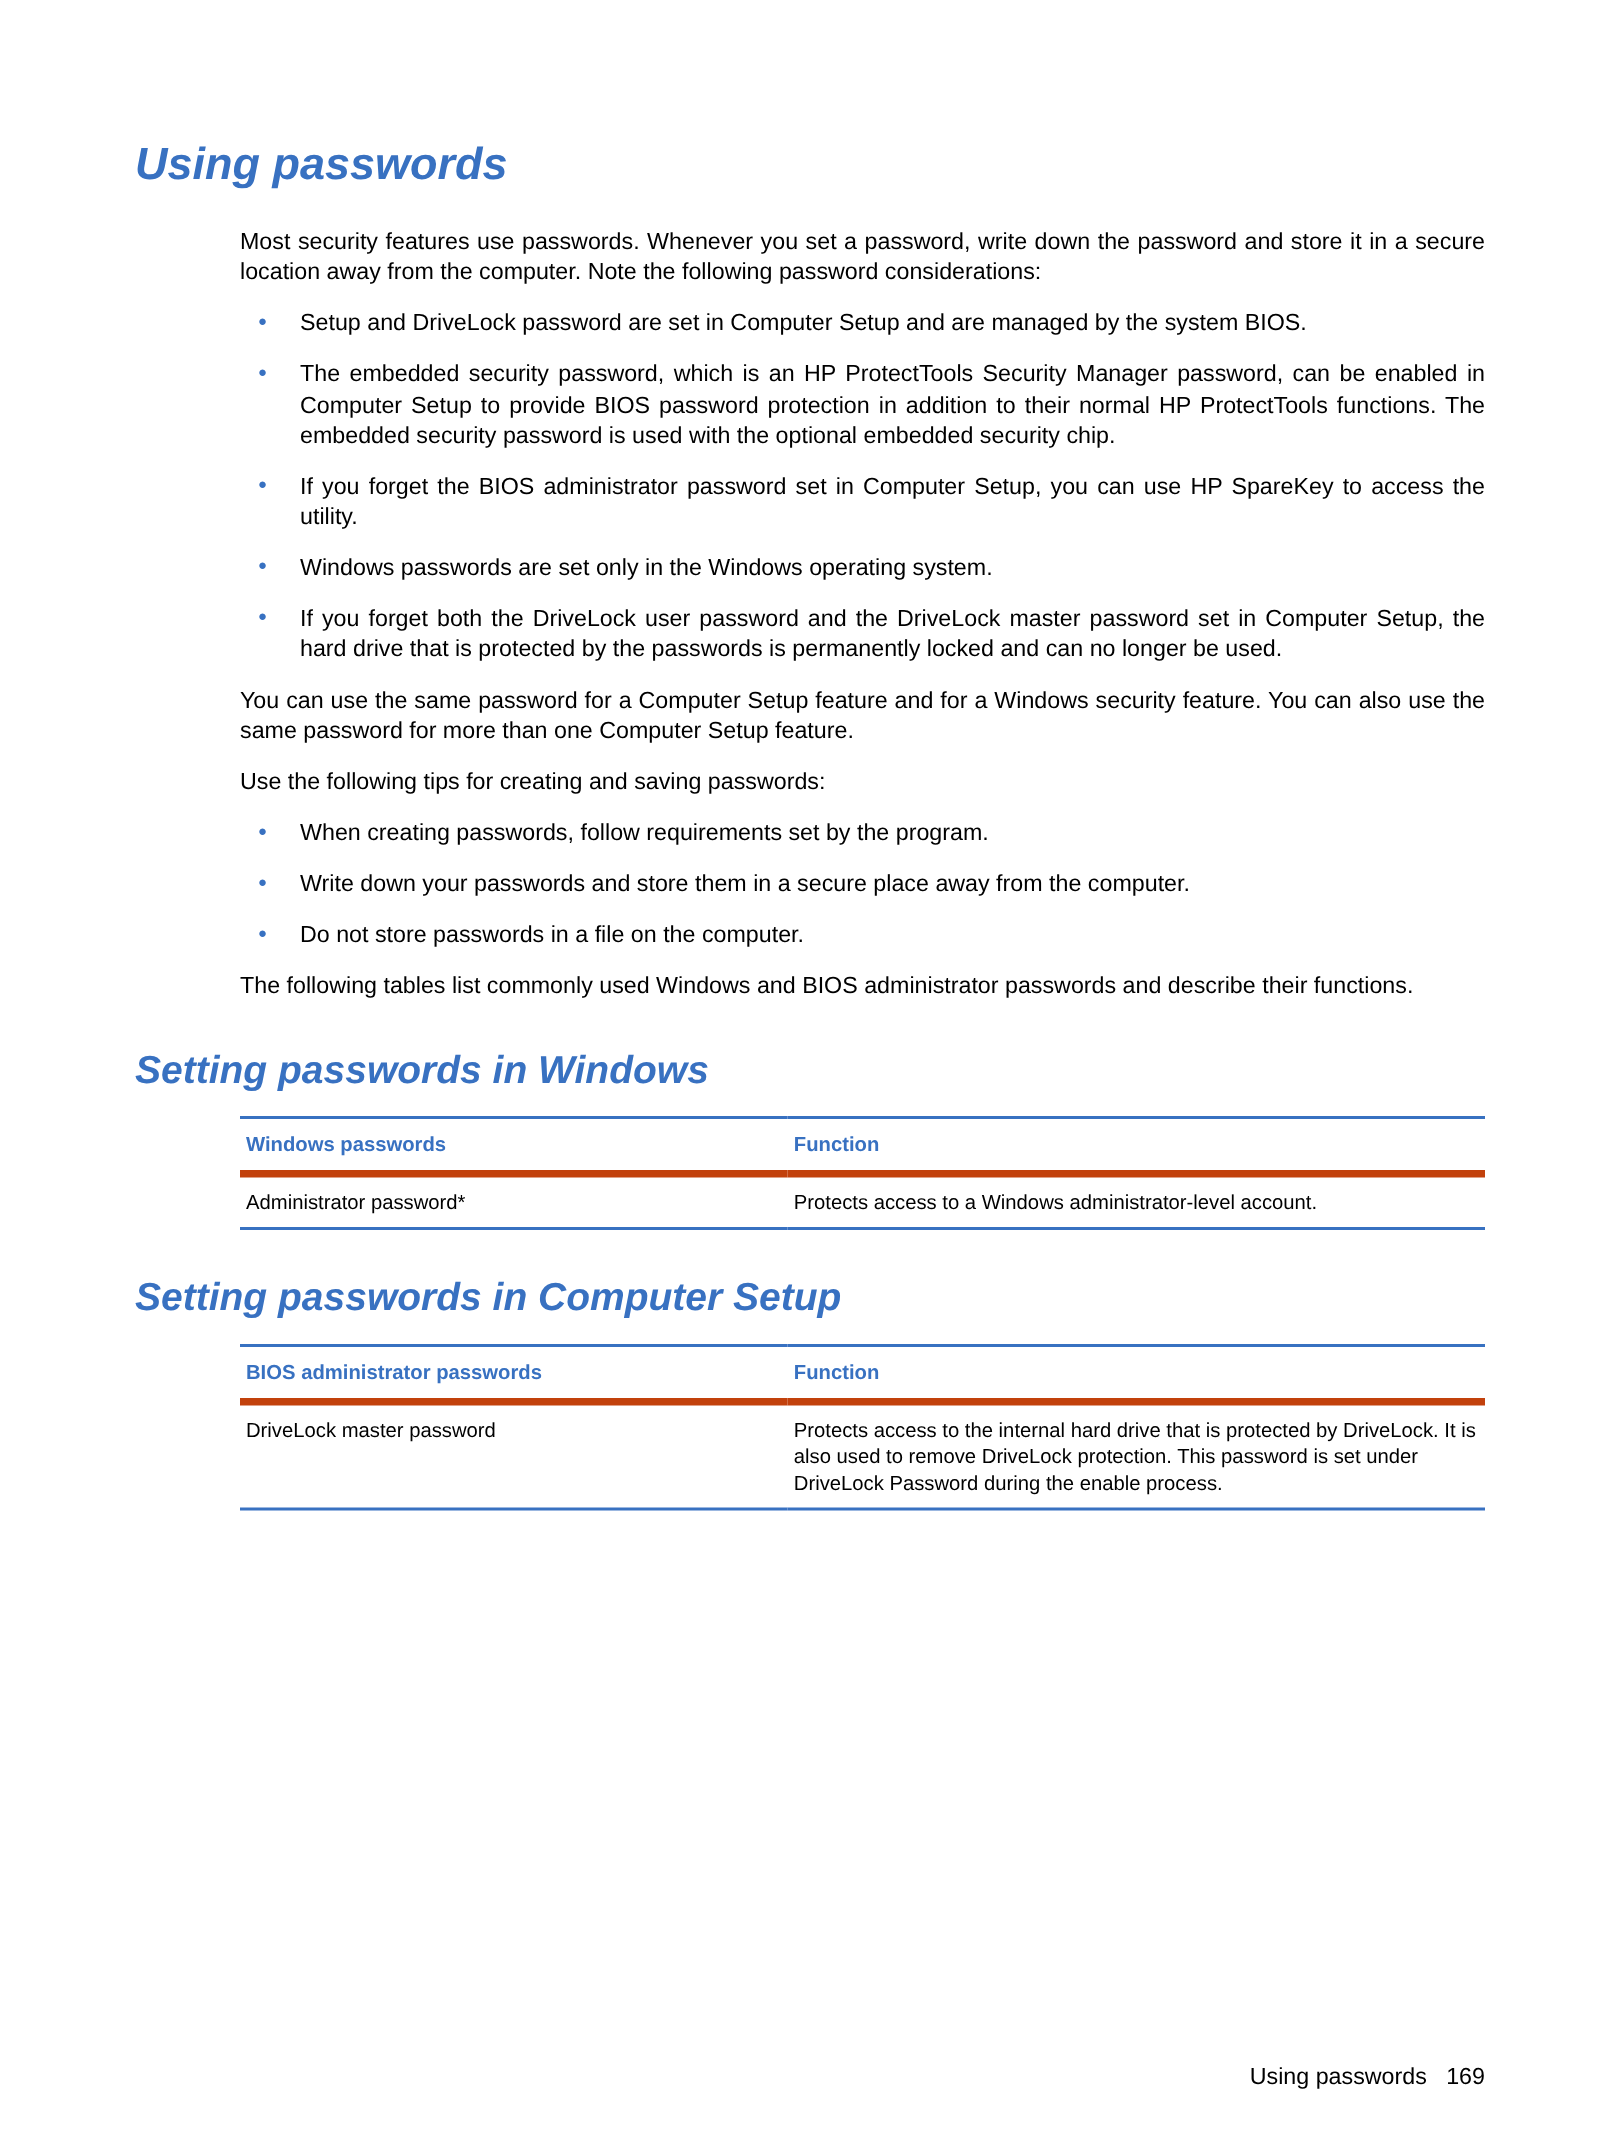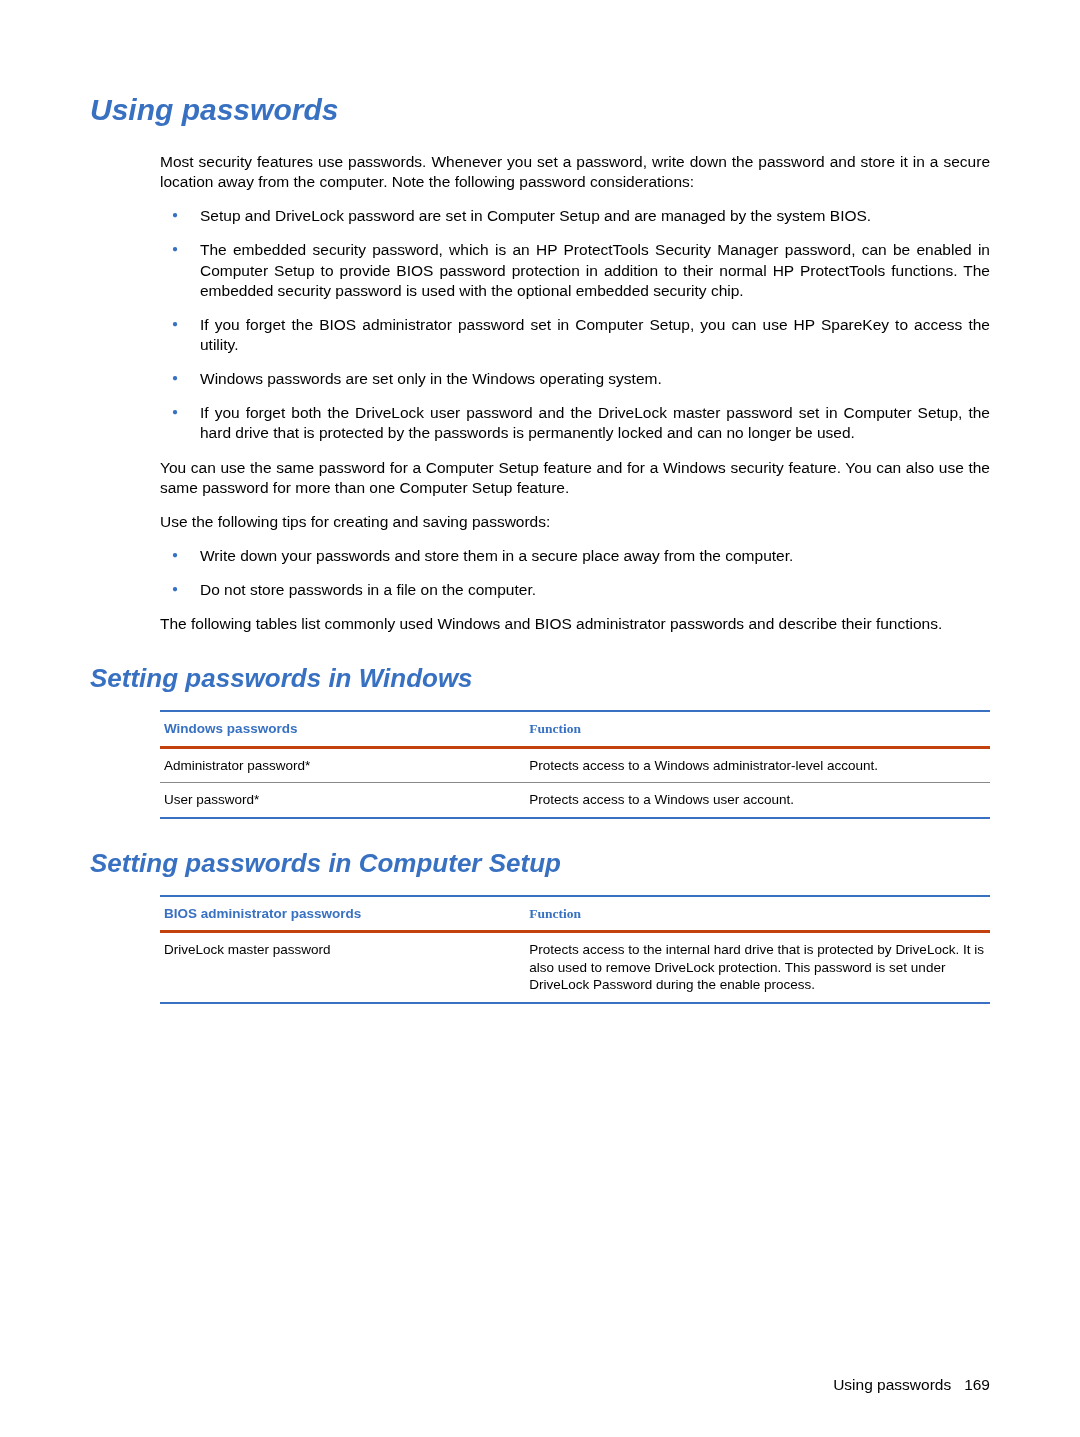--- a/index.html
+++ b/index.html
@@ -64,21 +64,21 @@
       border-collapse: collapse;
       font-size: 14px;
     }
     .thick-top { border-top: 2px solid #3871c1; }
     .thick-bottom { border-bottom: 2px solid #3871c1; }
     th {
       text-align: left;
       color: #3871c1;
       font-weight: bold;
       padding: 8px 4px;
-      border-bottom: 3px solid #c2410c;
+      border-bottom: 5px solid #c2410c;
       font-size: 13.5px;
     }
     td {
       vertical-align: top;
       padding: 8px 4px;
       border-bottom: 1px solid #888;
       font-size: 13.5px;
     }
     .footnote-row td {
       border-bottom: none;
@@ -87,21 +87,21 @@
       padding-bottom: 8px;
     }
     .footer {
       position: absolute;
       bottom: 42px;
       right: 90px;
       font-size: 15.5px;
     }
     .strong { font-weight: bold; }
     .col1 { width: 44%; }
-    .col2 { width: 56%; font-family: Liberation Serif, serif; }
+    .col2 { width: 56%; }
   </style>
 </head>
 <body>
 
 <h1>Using passwords</h1>
 
 <div class="body-block">
   <p>Most security features use passwords. Whenever you set a password, write down the password and store it in a secure location away from the computer. Note the following password considerations:</p>
 
   <ul>
@@ -109,20 +109,21 @@
     <li>The embedded security password, which is an HP ProtectTools Security Manager password, can be enabled in Computer Setup to provide BIOS password protection in addition to their normal HP ProtectTools functions. The embedded security password is used with the optional embedded security chip.</li>
     <li>If you forget the BIOS administrator password set in Computer Setup, you can use HP SpareKey to access the utility.</li>
     <li>Windows passwords are set only in the Windows operating system.</li>
     <li>If you forget both the DriveLock user password and the DriveLock master password set in Computer Setup, the hard drive that is protected by the passwords is permanently locked and can no longer be used.</li>
   </ul>
 
   <p>You can use the same password for a Computer Setup feature and for a Windows security feature. You can also use the same password for more than one Computer Setup feature.</p>
   <p>Use the following tips for creating and saving passwords:</p>
 
   <ul>
+    <li>When creating passwords, follow requirements set by the program.</li>
     <li>Write down your passwords and store them in a secure place away from the computer.</li>
     <li>Do not store passwords in a file on the computer.</li>
   </ul>
 
   <p>The following tables list commonly used Windows and BIOS administrator passwords and describe their functions.</p>
 </div>
 
 <h2>Setting passwords in Windows</h2>
 
 <div class="table-wrap">
@@ -130,24 +131,20 @@
     <thead>
       <tr>
         <th class="col1">Windows passwords</th>
         <th class="col2">Function</th>
       </tr>
     </thead>
     <tbody>
       <tr>
         <td>Administrator password*</td>
         <td>Protects access to a Windows administrator-level account.</td>
-      </tr>
-      <tr>
-        <td>User password*</td>
-        <td>Protects access to a Windows user account.</td>
       </tr>
     </tbody>
   </table>
 </div>
 
 <h2>Setting passwords in Computer Setup</h2>
 
 <div class="table-wrap">
   <table class="thick-top thick-bottom">
     <thead>

